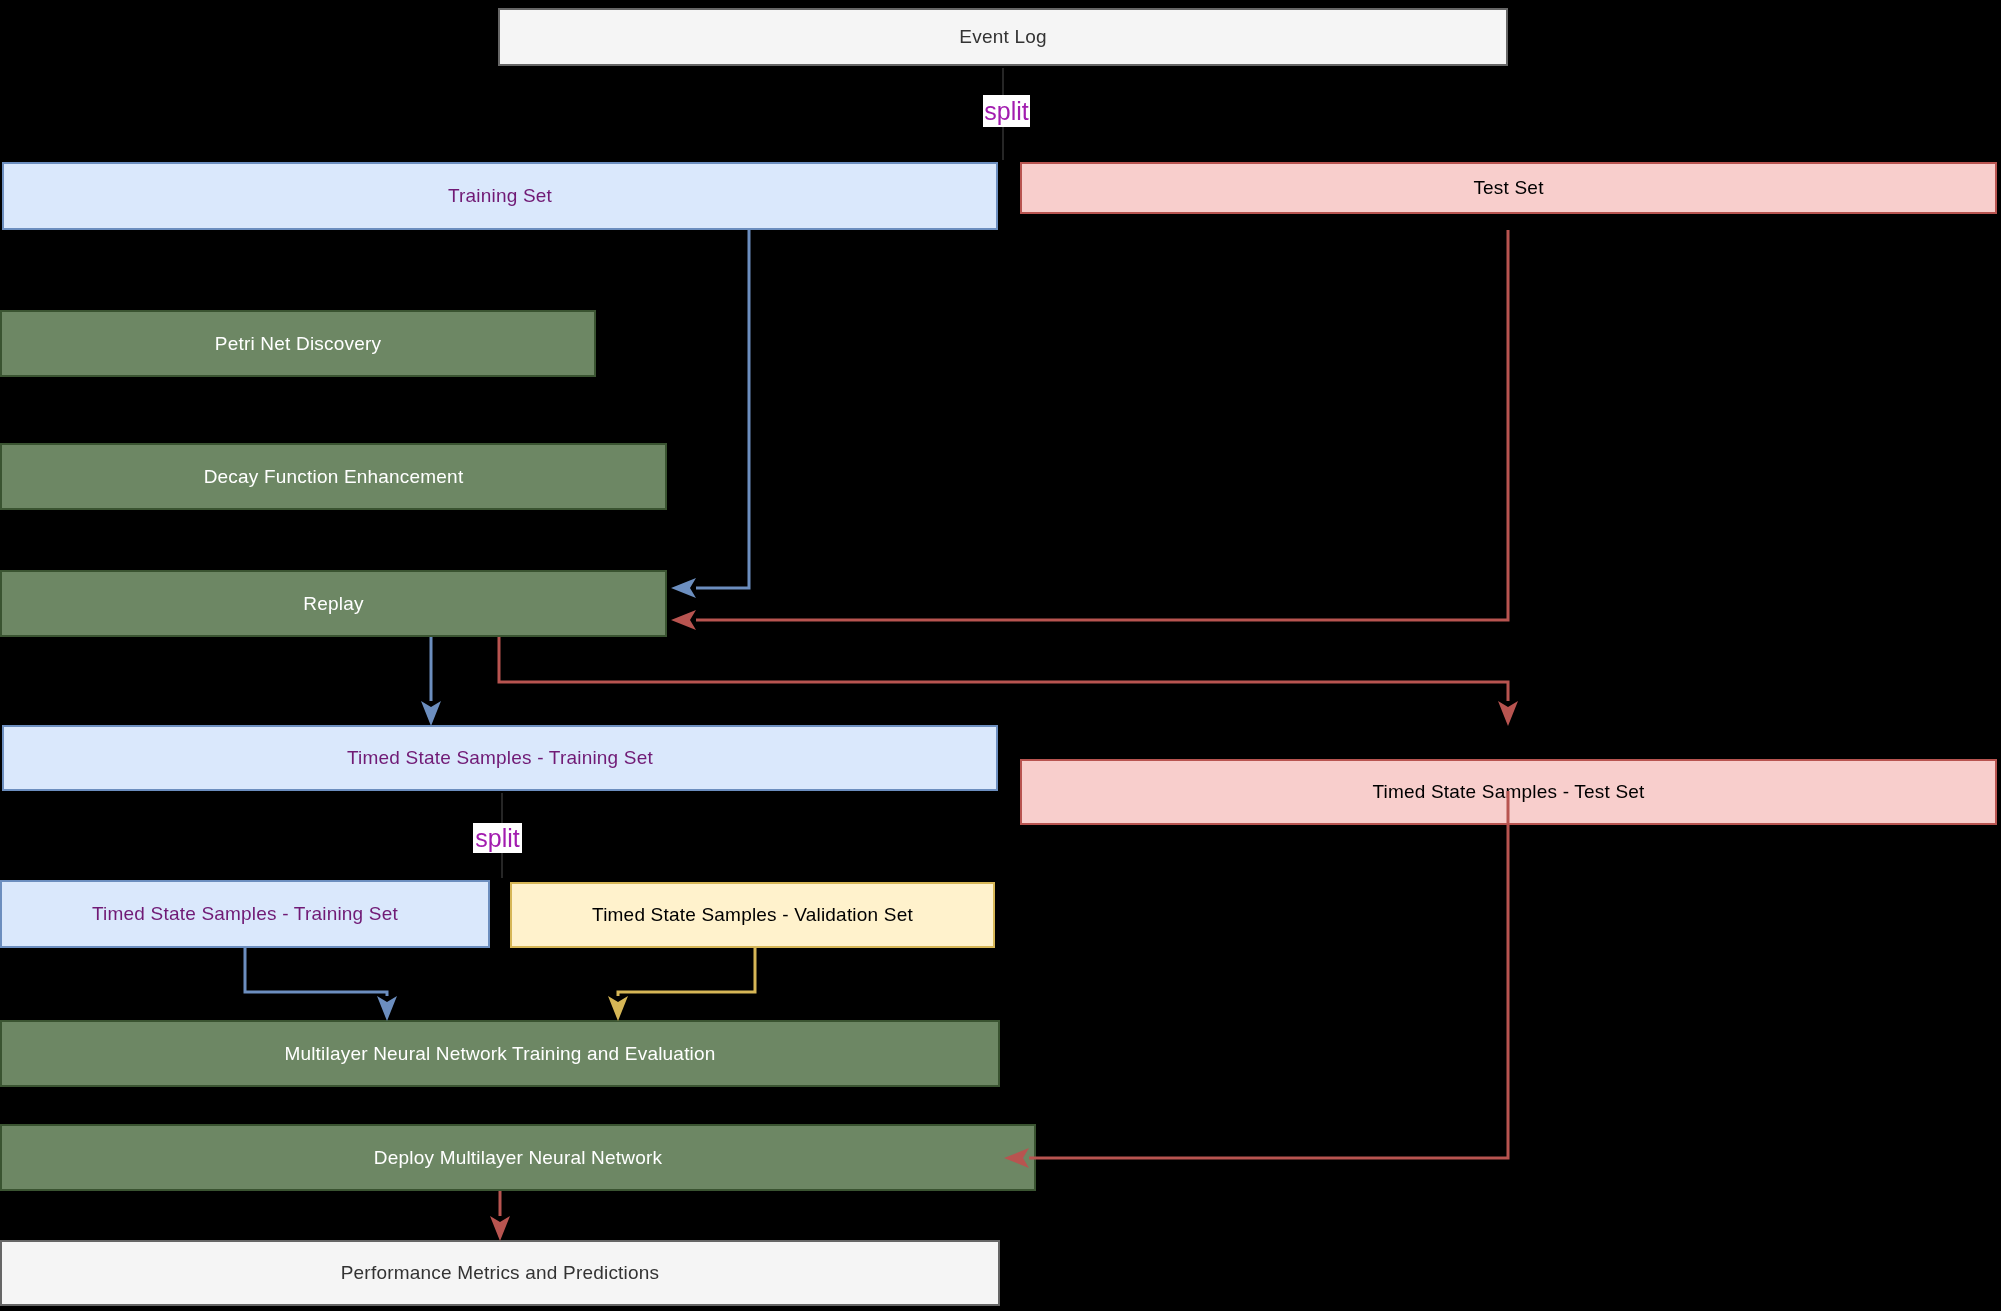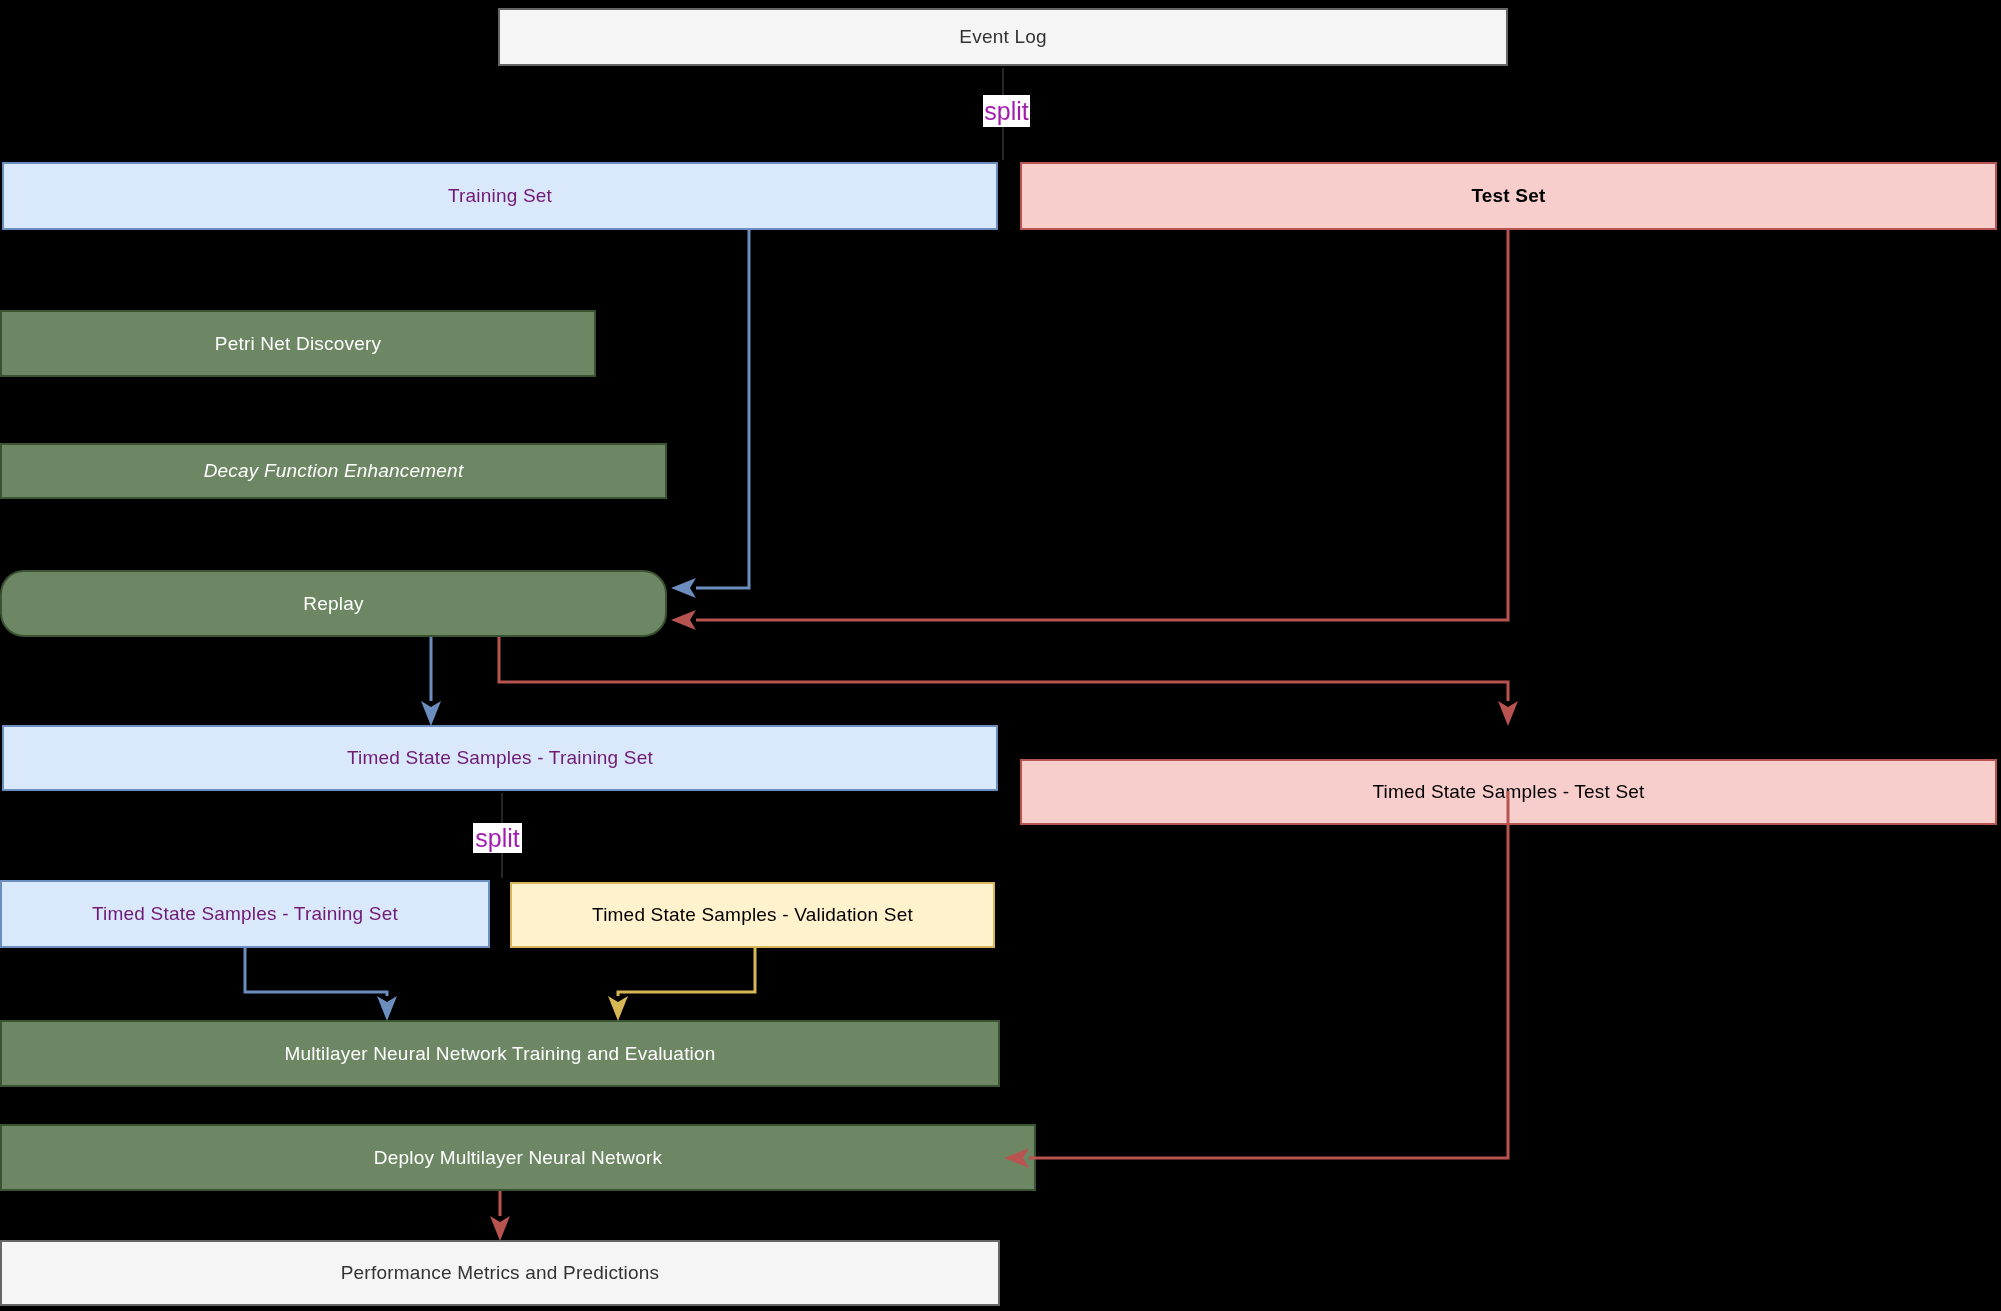--- a/index.html
+++ b/index.html
@@ -52,27 +52,27 @@
     <line x1="1003" y1="68" x2="1003" y2="160" stroke="#262626" stroke-width="2"></line>
     <line x1="502" y1="793" x2="502" y2="878" stroke="#262626" stroke-width="2"></line>
   </svg>
 
   <div class="node gray" style="left:498px;  top:8px;    width:1010px; height:58px;">Event Log</div>
 
   <div class="split-label" style="left:983px; top:95px; width:47px; height:32px;">split</div>
 
   <div class="node blue" style="left:2px;    top:162px;  width:996px;  height:68px;">Training Set</div>
 
-  <div class="node pink" style="left:1020px; top:162px;  width:977px;  height:68px;font-weight:bold;">Test Set</div>
+  <div class="node pink" style="left:1020px; top:162px;  width:977px;  height:52px;">Test Set</div>
 
   <div class="node green" style="left:0px;    top:310px;  width:596px;  height:67px;">Petri Net Discovery</div>
 
-  <div class="node green" style="left:0px;    top:443px;  width:667px;  height:56px;font-style:italic;">Decay Function Enhancement</div>
+  <div class="node green" style="left:0px;    top:443px;  width:667px;  height:67px;">Decay Function Enhancement</div>
 
-  <div class="node green" style="left:0px;    top:570px;  width:667px;  height:67px;border-radius:24px;">Replay</div>
+  <div class="node green" style="left:0px;    top:570px;  width:667px;  height:67px;">Replay</div>
 
   <div class="node blue" style="left:2px;    top:725px;  width:996px;  height:66px;">Timed State Samples - Training Set</div>
 
   <div class="node pink" style="left:1020px; top:759px;  width:977px;  height:66px;">Timed State Samples - Test Set</div>
 
   <div class="split-label" style="left:473px; top:823px; width:49px; height:30px;">split</div>
 
   <div class="node blue" style="left:0px;    top:880px;  width:490px;  height:68px;">Timed State Samples - Training Set</div>
 
   <div class="node yellow" style="left:510px; top:882px;  width:485px;  height:66px;">Timed State Samples - Validation Set</div>

